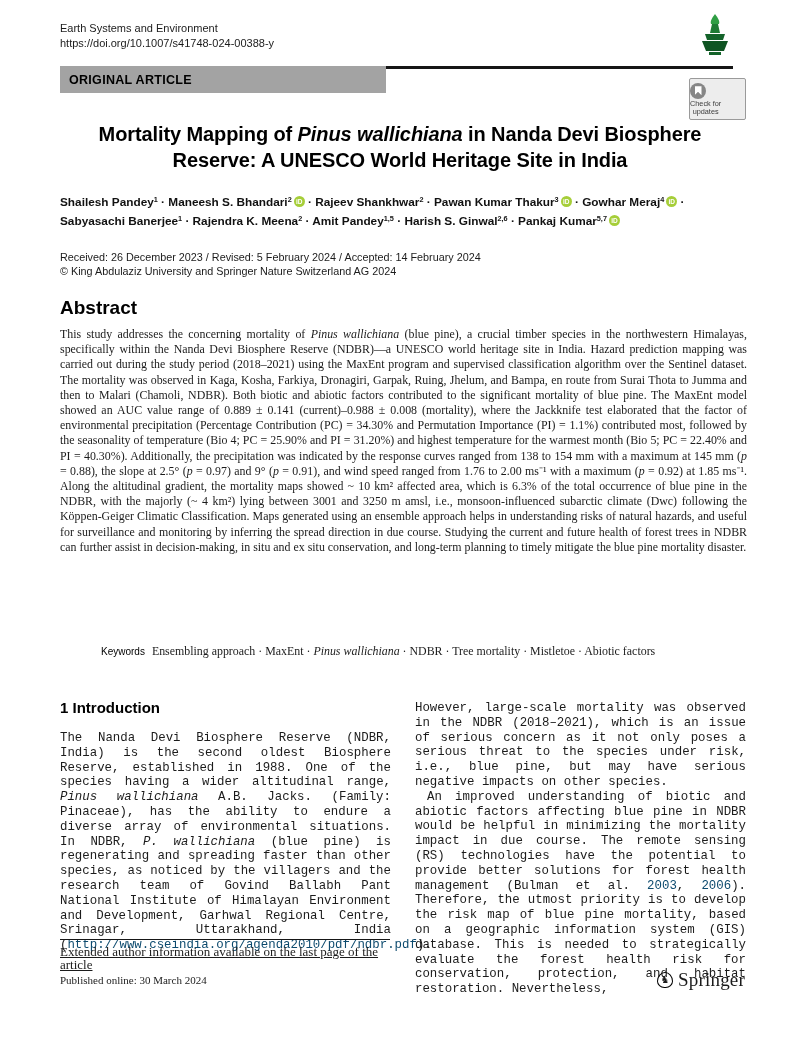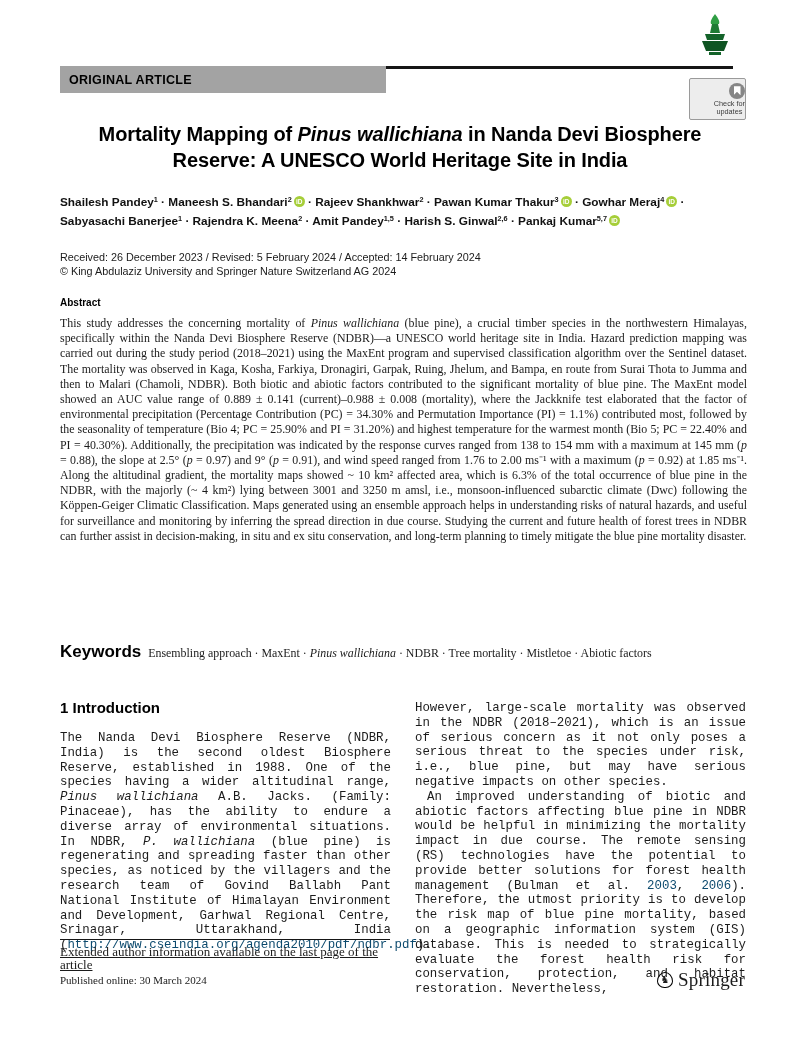--- a/index.html
+++ b/index.html
@@ -16,47 +16,47 @@
   .emblem{ position:absolute; left:699px; top:13px; width:32px; height:48px; }
 
   .banner{ position:absolute; left:60px; top:66px; width:326px; height:27px;
            background:#a3a3a3; display:flex; align-items:center; padding-left:9px;
            font-family:"Liberation Sans",sans-serif; font-weight:bold; font-size:12.5px;
            letter-spacing:.3px; color:#000; }
   .topline{ position:absolute; left:386px; top:66px; width:347px; height:3px; background:#161616; }
 
   .check-badge{ position:absolute; left:689px; top:78px; width:57px; height:42px;
                 background:#ededed; border:1px solid #9a9a9a; border-radius:2px;
-                display:flex; flex-direction:column; align-items:flex-end; justify-content:center;
+                display:flex; flex-direction:column; align-items:flex-start; justify-content:center;
                 gap:1px; cursor:pointer; }
   .check-circle{ width:16px; height:16px; border-radius:50%; background:#868686; position:relative; }
   .check-flag{ position:absolute; left:4.5px; top:3.5px; width:7px; height:9px; background:#ffffff;
                clip-path:polygon(0 0,100% 0,100% 100%,50% 62%,0 100%); }
   .check-text{ font-family:"Liberation Sans",sans-serif; font-size:7.3px; line-height:7.8px;
                color:#3c3c3c; text-align:center; }
 
   .title{ position:absolute; left:60px; top:121px; width:680px;
           font-family:"Liberation Sans",sans-serif; font-weight:bold; font-size:20px;
           line-height:26px; color:#000; letter-spacing:-.1px;text-align:center; }
 
   .authors{ position:absolute; left:60px; top:194px; width:690px;
             font-family:"Liberation Sans",sans-serif; font-weight:bold; font-size:11.8px;
             line-height:16.5px; color:#111; }
 
   .dates{ position:absolute; left:60px; top:250px; font-family:"Liberation Sans",sans-serif;
           font-size:10.8px; line-height:14px; color:#1b1b1b; }
 
   .abstract{ position:absolute; left:60px; top:297px; width:687px; }
-  .abstract-h{ font-family:"Liberation Sans",sans-serif; font-weight:bold; font-size:10px;
+  .abstract-h{ font-family:"Liberation Sans",sans-serif; font-weight:bold; font-size:19px;
                color:#000; margin-bottom:8px; }
   .abstract-body{ font-size:11.9px; line-height:15.2px; text-align:justify; }
 
   .keywords{ position:absolute; left:60px; top:644px; width:687px; font-size:11.9px; line-height:15px; }
-  .kw-label{ font-family:"Liberation Sans",sans-serif; font-weight:bold; font-size:17px;
-             color:#000; margin-right:7px; }
+  .kw-label{ font-family:"Liberation Sans",sans-serif; font-weight:normal; font-size:10px;
+             color:#000; margin-right:7px;margin-left:41px; }
 
   .col-left{ position:absolute; left:60px; top:699px; width:331px; }
   .col-right{ position:absolute; left:415px; top:701px; width:331px; }
   .intro-h{ font-family:"Liberation Sans",sans-serif; font-weight:bold; font-size:15px;
             color:#000; margin-bottom:15px; }
   .body-p{ font-size:12.4px; line-height:14.8px; text-align:justify;font-family:Liberation Mono, monospace; }
   .indent{ text-indent:12px; }
 
   .fn-rule{ position:absolute; left:60px; top:939px; width:330px; height:1.3px; background:#161616; }
   .footnote{ position:absolute; left:60px; top:945px; width:345px; font-size:13px; line-height:13px;text-decoration:underline; }
@@ -73,20 +73,24 @@
   .orcid-icon{ display:inline-block; width:11px; height:11px; border-radius:50%;
                background:#a6ce39; color:#fff; font-family:"Liberation Sans",sans-serif;
                font-size:6.5px; font-weight:bold; line-height:11px; text-align:center;
                vertical-align:2px; margin-left:2px; cursor:pointer; }
 </style>
 </head>
 <body>
 
 <div class="page">
 
+  <div class="jmeta">
+    <div>Earth Systems and Environment</div>
+    <div>https://doi.org/10.1007/s41748-024-00388-y</div>
+  </div>
 
   <div class="emblem">
     <svg width="32" height="48" viewBox="0 0 32 48">
       <path d="M16 1 C13 5 11 8 12 11 L20 11 C21 8 19 5 16 1 Z" fill="#2f9e44"></path>
       <path d="M13 11 L19 11 L21 20 L11 20 Z" fill="#1d7a33"></path>
       <path d="M6 21 L26 21 L24 27 L8 27 Z" fill="#14632a"></path>
       <path d="M3 28 L29 28 L25 38 L7 38 Z" fill="#0f5422"></path>
       <rect x="10" y="39" width="12" height="3" fill="#14632a"></rect>
     </svg>
   </div>

